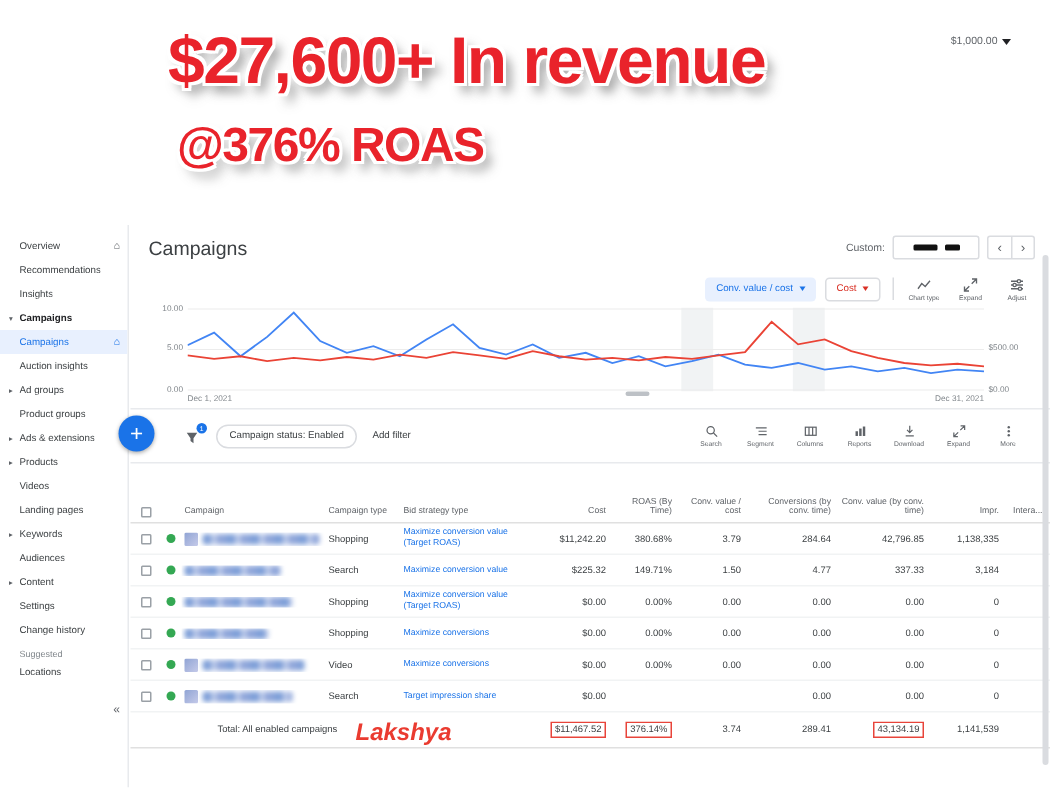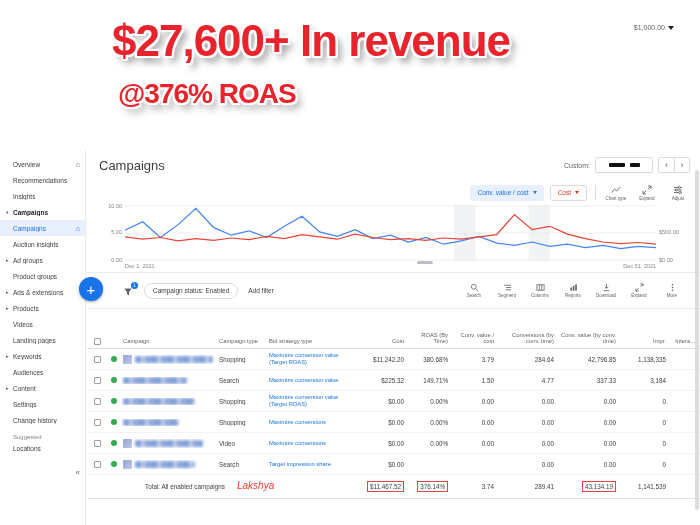--- a/index.html
+++ b/index.html
@@ -7,21 +7,21 @@
     --banner-red:#e9232b; --highlight-red:#e8443a; --status-green:#34a853;
   }
   *{box-sizing:border-box;margin:0;padding:0}
   html,body{width:700px;height:525px;overflow:hidden;background:#fff;
     font-family:"Liberation Sans",sans-serif;color:#3c4043;position:relative}
   
   .banner-line{position:absolute;font-weight:800;letter-spacing:-1px;color:var(--banner-red);
     text-shadow:-2px -2px 0 #fff,0 -2px 0 #fff,2px -2px 0 #fff,-2px 0 0 #fff,2px 0 0 #fff,
     -2px 2px 0 #fff,0 2px 0 #fff,2px 2px 0 #fff,5px 6px 7px rgba(70,70,70,.55);z-index:20}
   .banner-1{top:16px;left:112px;font-size:44px}
-  .banner-2{top:78px;left:118px;font-size:28px}
+  .banner-2{top:78px;left:118px;font-size:32px}
   .peek{position:absolute;top:24px;right:26px;font-size:7px;color:#5f6368;display:flex;align-items:center;gap:3px}
   .peek .caret{width:0;height:0;border-left:3px solid transparent;border-right:3px solid transparent;border-top:4px solid #202124}
   
   .app{position:absolute;top:150px;left:0;width:700px;height:375px;background:#fff}
   
   .sidebar{position:absolute;left:0;top:0;width:86px;height:100%;border-right:1px solid #e8eaed;
     padding-top:6px;font-size:6.5px;overflow:hidden}
   .sb-item{display:flex;align-items:center;height:16px;padding:0 5px 0 6px;cursor:pointer}
   .sb-arrow{width:7px;flex:0 0 7px;color:#5f6368;font-size:5px}
   .sb-label{white-space:nowrap;overflow:hidden}
@@ -97,21 +97,21 @@
   .camp-cell{display:flex;align-items:center;gap:3px;padding-left:2px;overflow:hidden;cursor:pointer}
   .thumb{width:9px;height:9px;flex:0 0 9px;border-radius:1px;background:linear-gradient(135deg,#90a4d4,#c5cae9)}
   .blur-bar{height:7px;border-radius:2px;filter:blur(1.6px);
     background:repeating-linear-gradient(90deg,#7e9fd8 0 6px,#b9c7e8 6px 10px,#8fa6da 10px 16px)}
   .cell{padding:0 2px;overflow:hidden;white-space:nowrap}
   .cell.right{text-align:right;padding-right:5px}
   .bid-cell{font-size:5.8px;color:var(--accent-blue);line-height:1.2;white-space:normal;cursor:pointer}
   .total-row{height:24px;align-items:center;border-bottom:1px solid #e0e0e0;font-size:6.3px;position:relative}
   .total-label{grid-column:3/6;padding-left:24px;color:#3c4043;white-space:nowrap}
   .boxed{display:inline-block;border:1px solid var(--highlight-red);padding:1px 2px}
-  .annotation{position:absolute;left:150px;top:5px;color:#ea3b30;font-size:10px;font-weight:400;font-style:italic;z-index:6}
+  .annotation{position:absolute;left:150px;top:5px;color:#ea3b30;font-size:16px;font-weight:700;font-style:italic;z-index:6}
   .vscroll{position:absolute;right:1px;top:170px;width:4px;height:240px;background:#dadce0;border-radius:2px;cursor:grab}
 </style>
 </head>
 <body>
 
 <div class="banner-line banner-1">$27,600+ In revenue</div>
 <div class="banner-line banner-2">@376% ROAS</div>
 <div class="peek">
   <span>$1,000.00</span>
   <span class="caret"></span>

